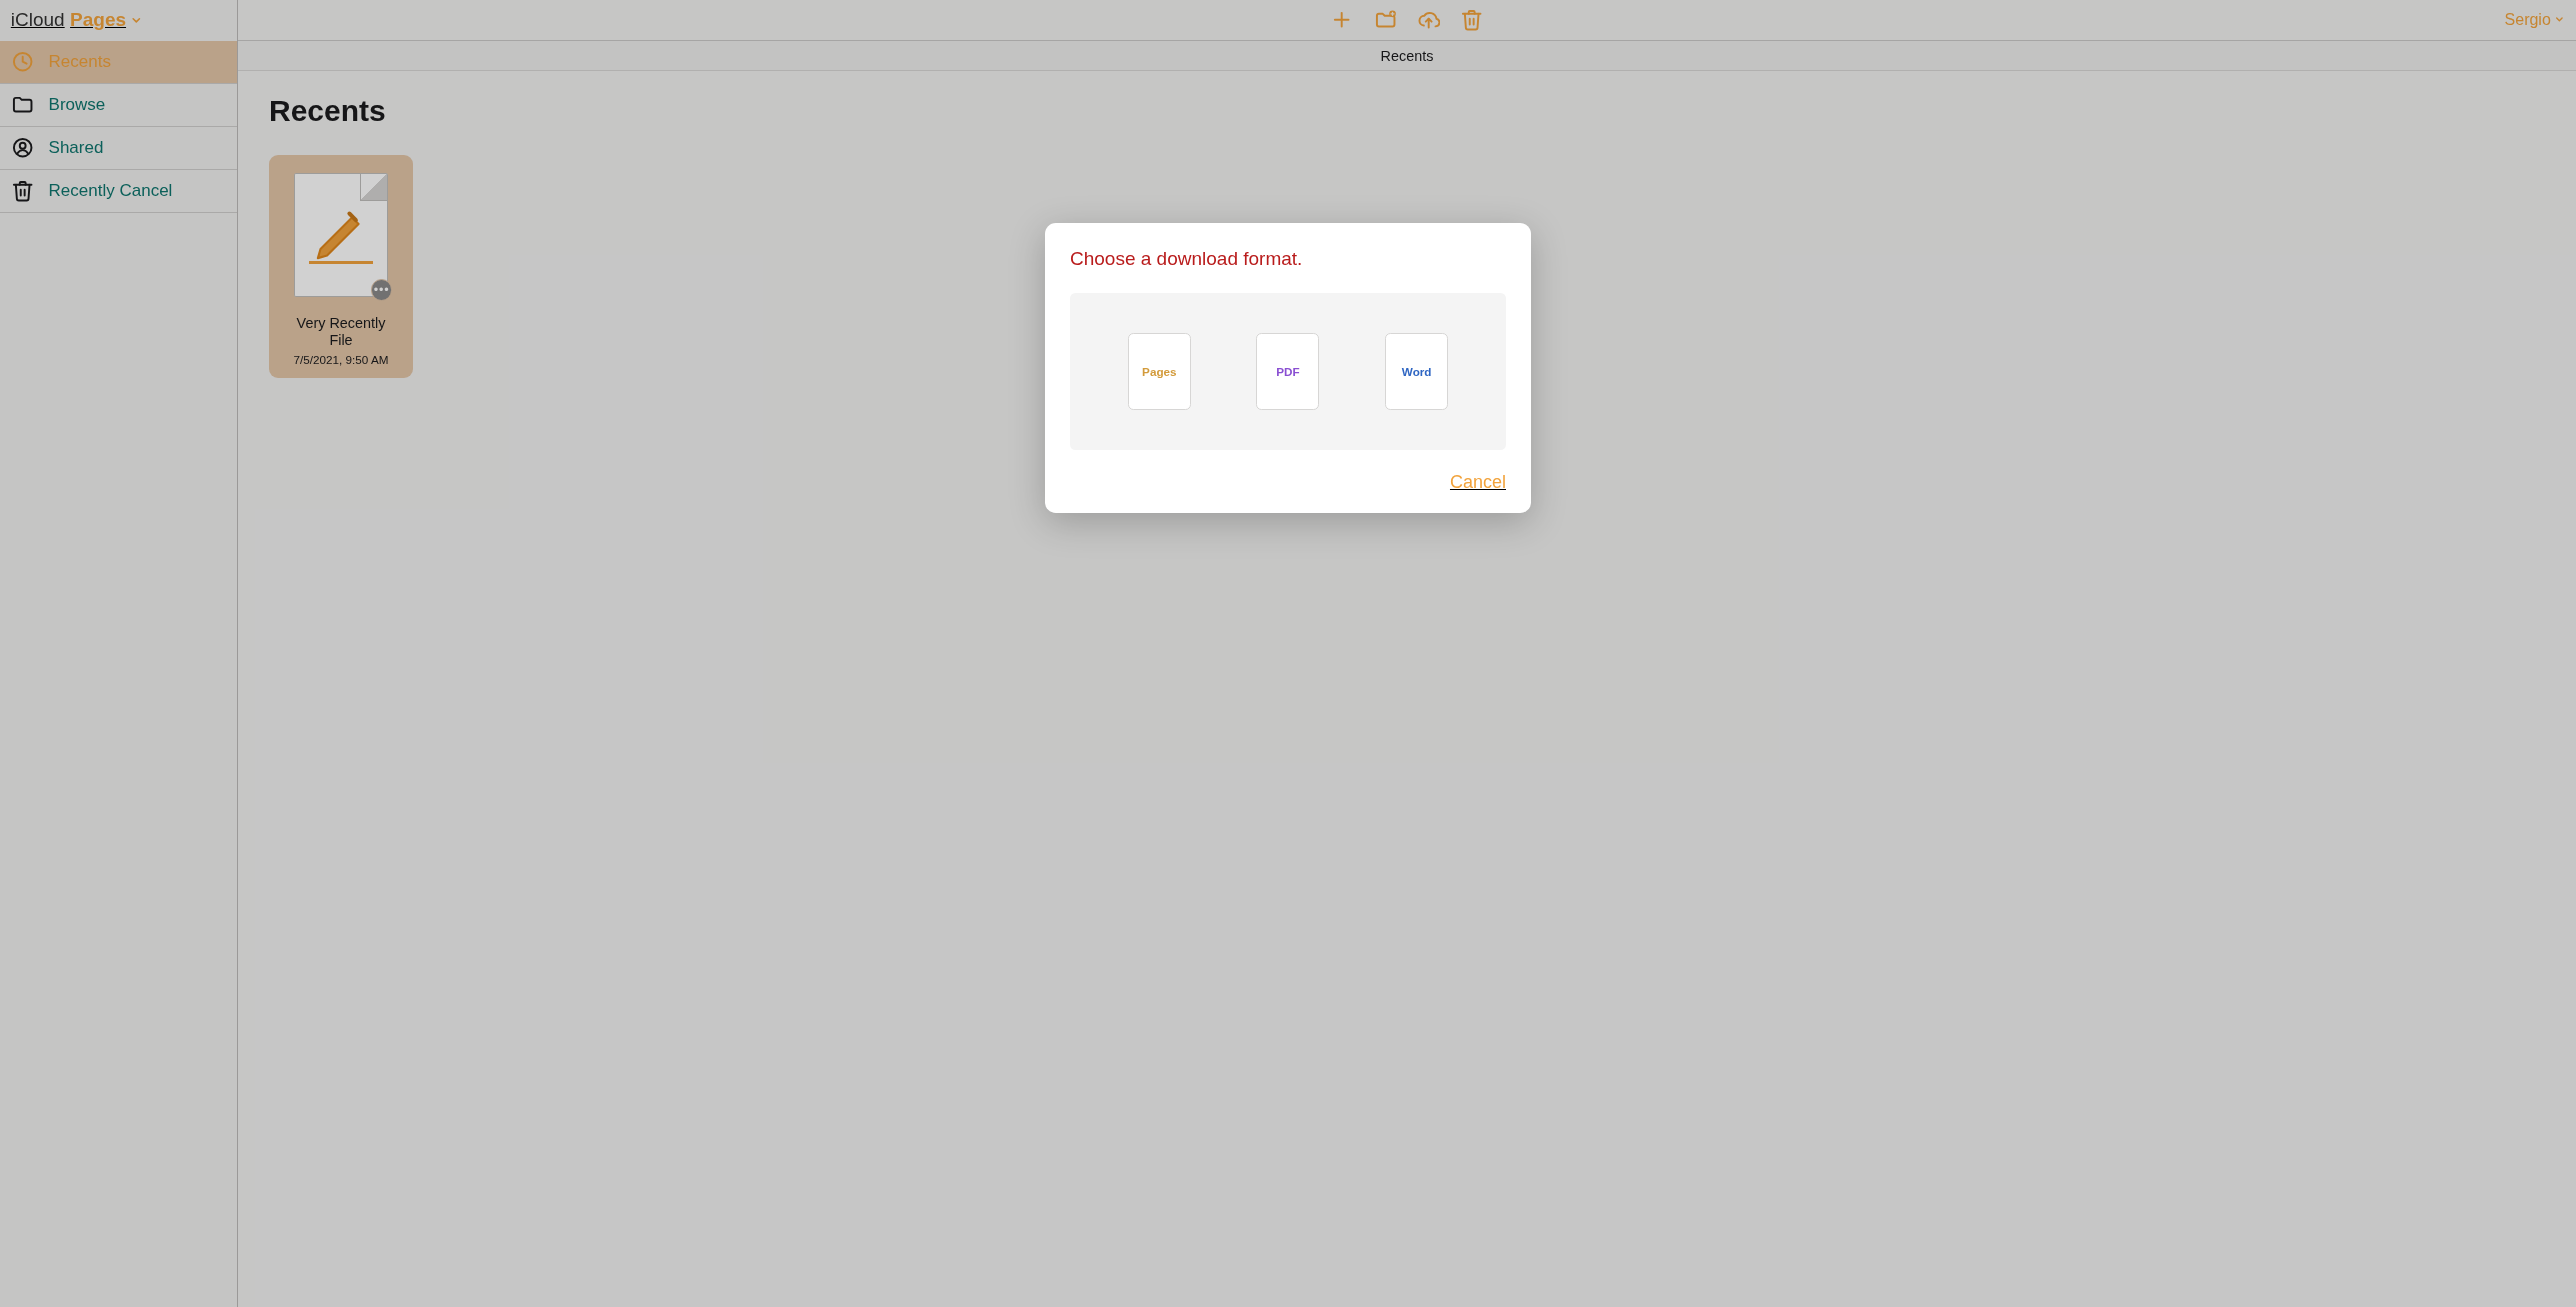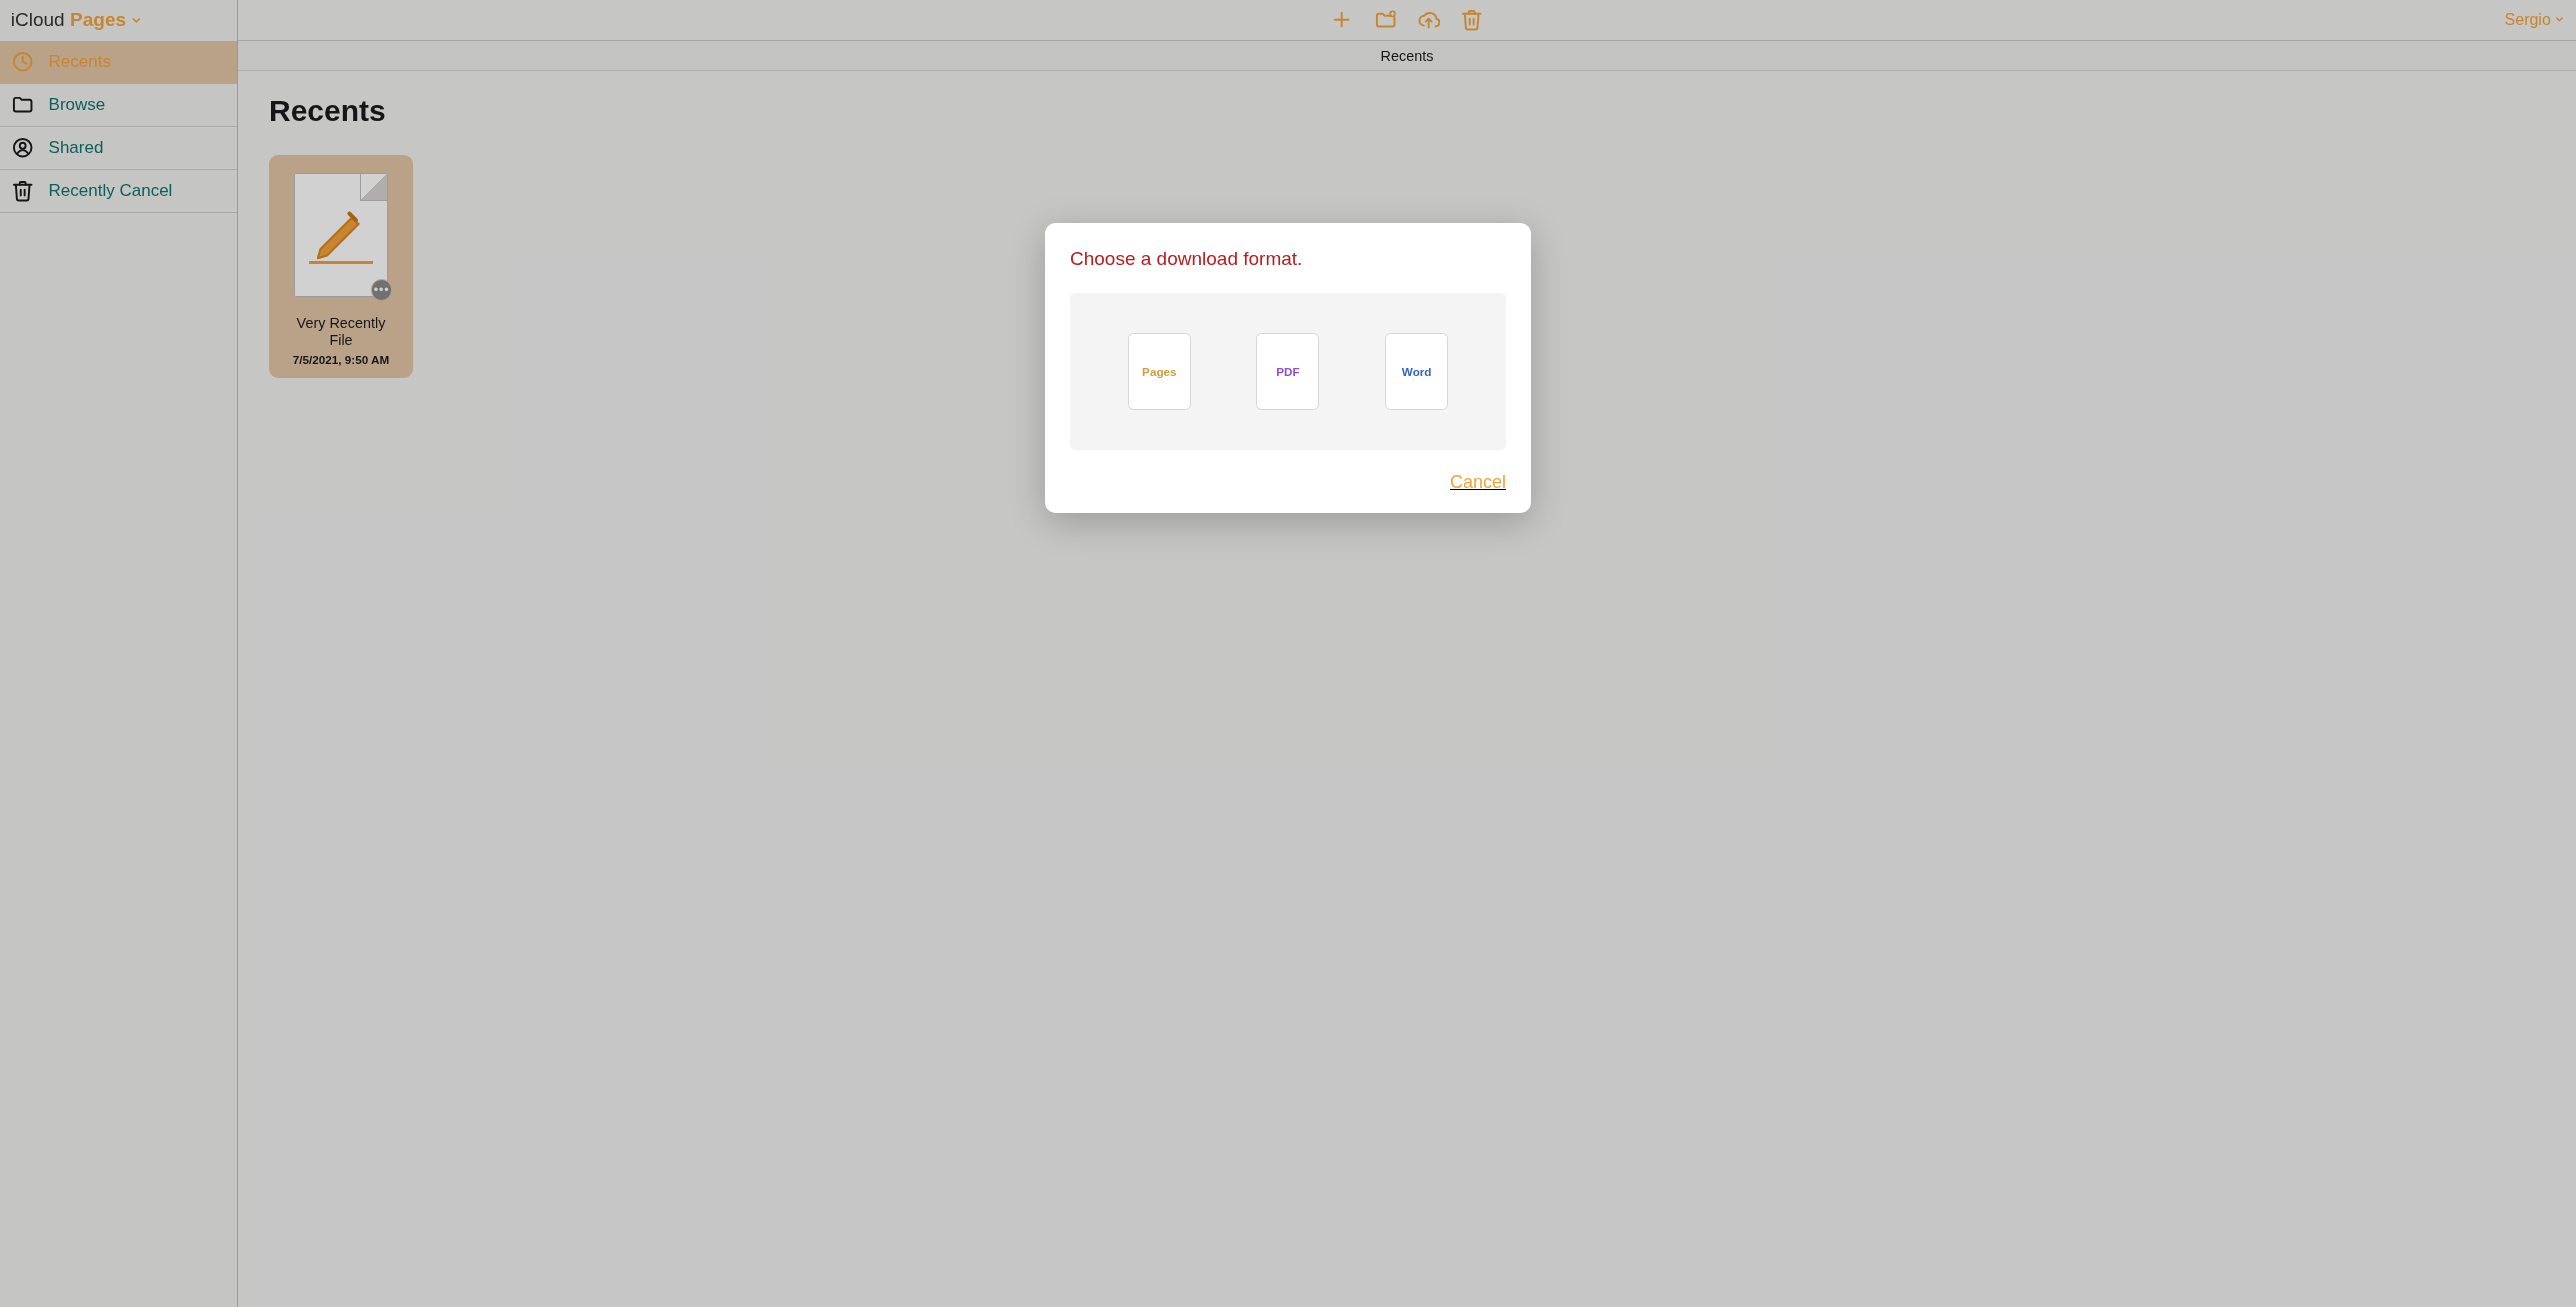--- a/index.html
+++ b/index.html
@@ -31,20 +31,21 @@
     display: flex;
     flex-direction: column;
   }
   .brand {
     height: 41px;
     display: flex;
     align-items: center;
     padding: 0 10.8px;
     gap: 5.4px;
     border-bottom: 0.9px solid transparent;
+    text-decoration: underline;
   }
   .brand-icloud {
     font-size: 19px;
     color: #333;
   }
   .brand-app {
     font-size: 19px;
     font-weight: 600;
     color: #f2a33c;
     display: inline-flex;
@@ -216,21 +217,20 @@
     font-size: 14.4px;
     color: #1c1c1e;
     text-align: center;
     line-height: 1.2;
     width: 108px;
   }
   .doc-date {
     margin-top: 3.6px;
     font-size: 11.7px;
     color: #1c1c1e;
-    font-weight: bold;
   }
 
   
   .overlay {
     position: absolute;
     inset: 0;
     background: rgba(0,0,0,0.18);
     display: flex;
     justify-content: center;
     align-items: flex-start;

